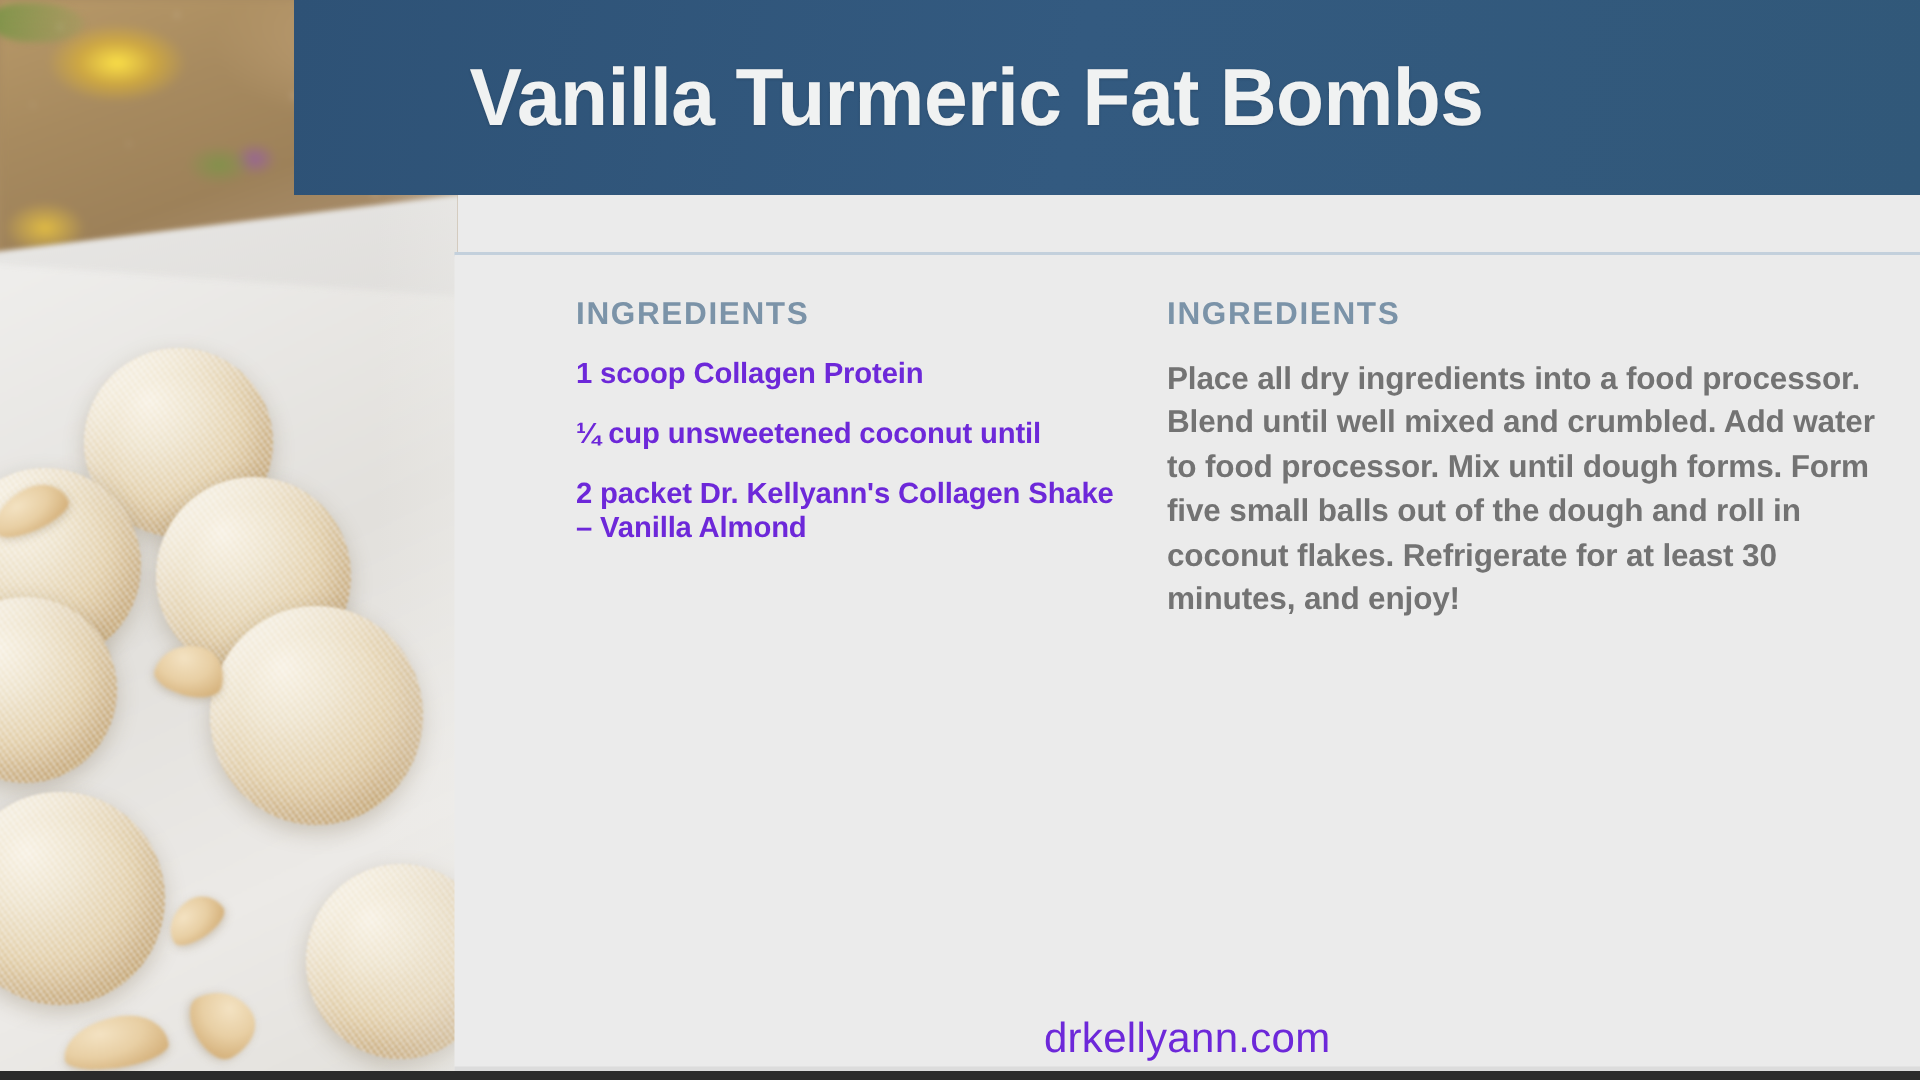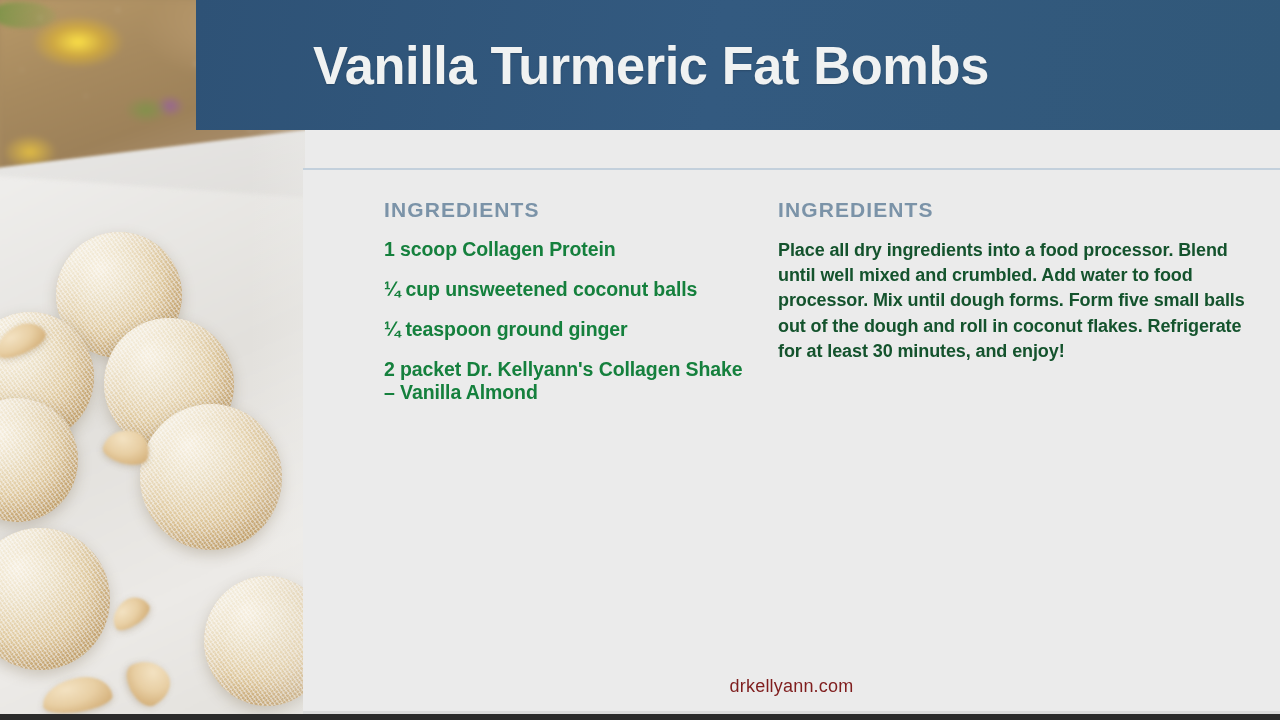--- a/index.html
+++ b/index.html
@@ -142,41 +142,41 @@
 
   .sect-head{
     color:#7b93a8;
     font-size:21px;
     font-weight:bold;
     letter-spacing:1.1px;
     margin-bottom:16px;
   }
   .ing-list{ list-style:none; }
   .ing-item{
-    color:#15803d;
+    color:#6d28d9;
     font-size:19.5px;
     font-weight:bold;
     line-height:1.18;
     margin-bottom:17px;
     letter-spacing:-.1px;
   }
   #directions-body{
-    color:#14532d;
-    font-size:18px;
+    color:#737373;
+    font-size:21px;
     font-weight:bold;
     line-height:1.40;
     letter-spacing:-.1px;
   }
 
   
   #footer-url{
     position:absolute; left:303px; top:676px; width:977px;
     text-align:center;
-    color:#7f1d1d;
-    font-size:18px;
+    color:#6d28d9;
+    font-size:28px;
     font-weight:normal;
     letter-spacing:.2px;
   }
 
   
   #bottom-bar{
     position:absolute; left:0; bottom:0;
     width:1280px; height:6px;
     background:#2b2b2b;
   }
@@ -218,22 +218,21 @@
 
   <div id="panel-rule"></div>
 
   <div id="panel">
     <div id="columns">
 
       <div class="col" id="col-ingredients">
         <div class="sect-head">INGREDIENTS</div>
         <ul class="ing-list">
           <li class="ing-item">1 scoop Collagen Protein</li>
-          <li class="ing-item">¼ cup unsweetened coconut balls</li>
-          <li class="ing-item">¼ teaspoon ground ginger</li>
+          <li class="ing-item">¼ cup unsweetened coconut until</li>
           <li class="ing-item">2 packet Dr. Kellyann's Collagen Shake – Vanilla Almond</li>
         </ul>
       </div>
 
       <div class="col" id="col-directions">
         <div class="sect-head">INGREDIENTS</div>
         <div id="directions-body">Place all dry ingredients into a food processor. Blend until well mixed and crumbled. Add water to food processor. Mix until dough forms. Form five small balls out of the dough and roll in coconut flakes. Refrigerate for at least 30 minutes, and enjoy!</div>
       </div>
 
     </div>

